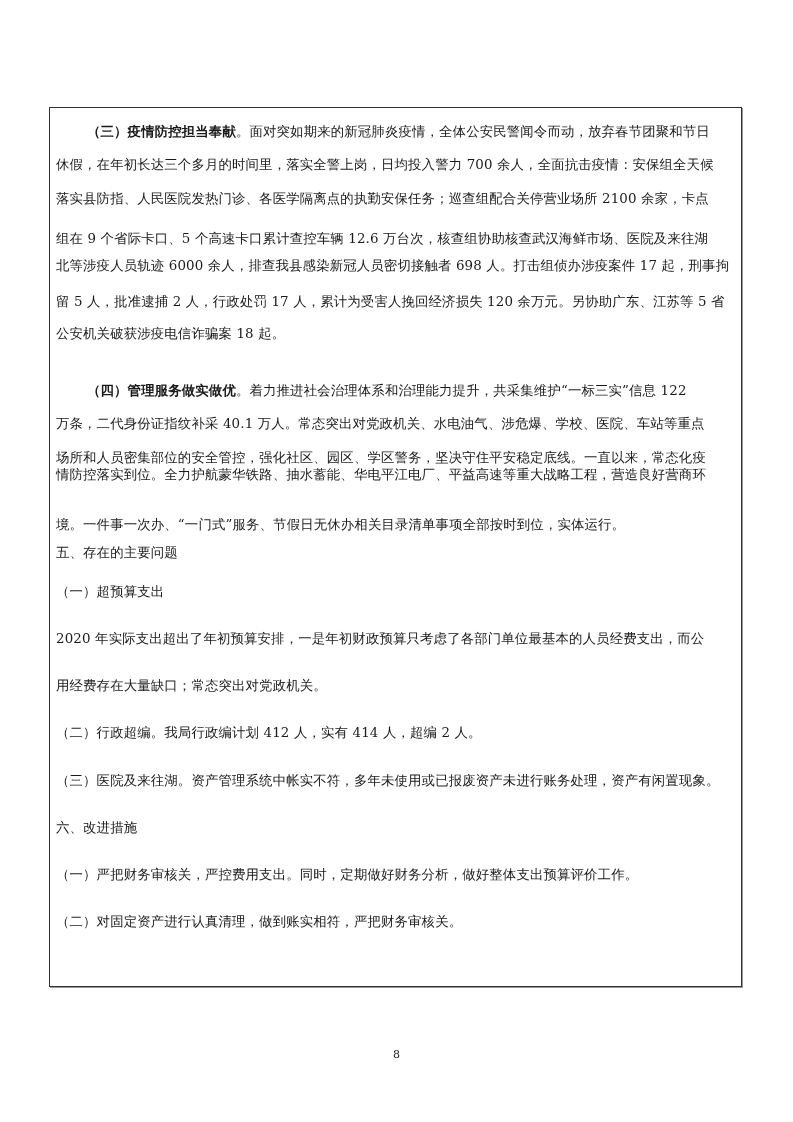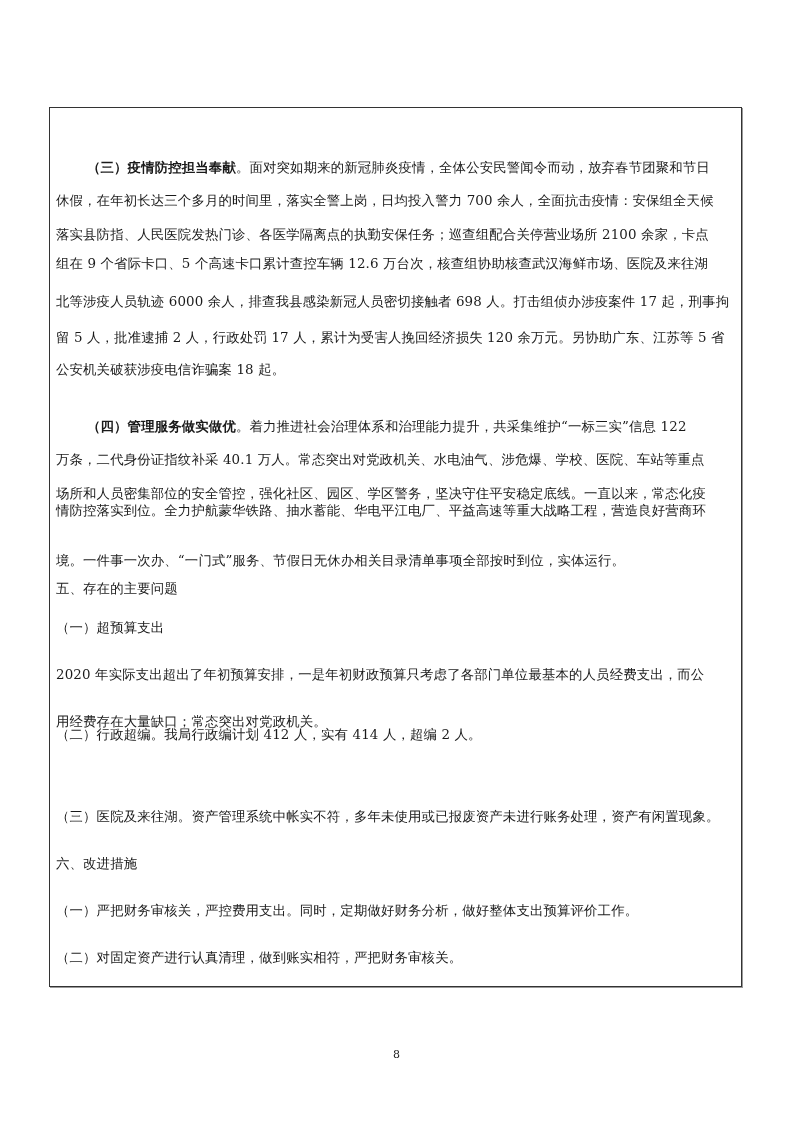--- a/index.html
+++ b/index.html
@@ -8,56 +8,56 @@
       font-family: "DejaVu Serif", "Liberation Serif", serif;
       color: #1a1a1a;
     }
     .frame {
       position: absolute; left: 49px; top: 107px; width: 693px; height: 880px;
       border: 1px solid #333; box-shadow: 1px 1px 0 #999;
       box-sizing: border-box;
     }
     .line {
       position: absolute; left: 56px; font-size: 13.4px; white-space: nowrap;
-      letter-spacing: 0.15px; line-height: 20px; margin-top: 36px;
+      letter-spacing: 0.15px; line-height: 20px;
     }
     .indent { left: 87px; }
     .bold { font-weight: bold; }
     .page-num {
       position: absolute; left: 0; width: 793px; top: 1048px; text-align: center;
       font-size: 11px;
     }
   </style>
 </head>
 <body>
 
 <div class="frame"></div>
 
 <div class="line indent" style="top:121px">
   <span class="bold">（三）疫情防控担当奉献</span><span>。面对突如期来的新冠肺炎疫情，全体公安民警闻令而动，放弃春节团聚和节日</span>
 </div>
 <div class="line" style="top:155px">休假，在年初长达三个多月的时间里，落实全警上岗，日均投入警力 700 余人，全面抗击疫情：安保组全天候</div>
 <div class="line" style="top:189px">落实县防指、人民医院发热门诊、各医学隔离点的执勤安保任务；巡查组配合关停营业场所 2100 余家，卡点</div>
-<div class="line" style="top:218px">组在 9 个省际卡口、5 个高速卡口累计查控车辆 12.6 万台次，核查组协助核查武汉海鲜市场、医院及来往湖</div>
+<div class="line" style="top:229px">组在 9 个省际卡口、5 个高速卡口累计查控车辆 12.6 万台次，核查组协助核查武汉海鲜市场、医院及来往湖</div>
 <div class="line" style="top:256px">北等涉疫人员轨迹 6000 余人，排查我县感染新冠人员密切接触者 698 人。打击组侦办涉疫案件 17 起，刑事拘</div>
 <div class="line" style="top:292px">留 5 人，批准逮捕 2 人，行政处罚 17 人，累计为受害人挽回经济损失 120 余万元。另协助广东、江苏等 5 省</div>
 <div class="line" style="top:324px">公安机关破获涉疫电信诈骗案 18 起。</div>
 
 <div class="line indent" style="top:380px">
   <span class="bold">（四）管理服务做实做优</span><span>。着力推进社会治理体系和治理能力提升，共采集维护“一标三实”信息 122</span>
 </div>
 <div class="line" style="top:414px">万条，二代身份证指纹补采 40.1 万人。常态突出对党政机关、水电油气、涉危爆、学校、医院、车站等重点</div>
 <div class="line" style="top:448px">场所和人员密集部位的安全管控，强化社区、园区、学区警务，坚决守住平安稳定底线。一直以来，常态化疫</div>
 <div class="line" style="top:465px">情防控落实到位。全力护航蒙华铁路、抽水蓄能、华电平江电厂、平益高速等重大战略工程，营造良好营商环</div>
 <div class="line" style="top:515px">境。一件事一次办、“一门式”服务、节假日无休办相关目录清单事项全部按时到位，实体运行。</div>
 
 <div class="line" style="top:543px">五、存在的主要问题</div>
 <div class="line" style="top:582px">（一）超预算支出</div>
 <div class="line" style="top:629px">2020 年实际支出超出了年初预算安排，一是年初财政预算只考虑了各部门单位最基本的人员经费支出，而公</div>
 <div class="line" style="top:676px">用经费存在大量缺口；常态突出对党政机关。</div>
-<div class="line" style="top:689px">（二）行政超编。我局行政编计划 412 人，实有 414 人，超编 2 人。</div>
+<div class="line" style="top:723px">（二）行政超编。我局行政编计划 412 人，实有 414 人，超编 2 人。</div>
 <div class="line" style="top:771px">（三）医院及来往湖。资产管理系统中帐实不符，多年未使用或已报废资产未进行账务处理，资产有闲置现象。</div>
 
 <div class="line" style="top:818px">六、改进措施</div>
 <div class="line" style="top:865px">（一）严把财务审核关，严控费用支出。同时，定期做好财务分析，做好整体支出预算评价工作。</div>
 <div class="line" style="top:912px">（二）对固定资产进行认真清理，做到账实相符，严把财务审核关。</div>
 
 <div class="page-num">8</div>
 
 </body></html>

